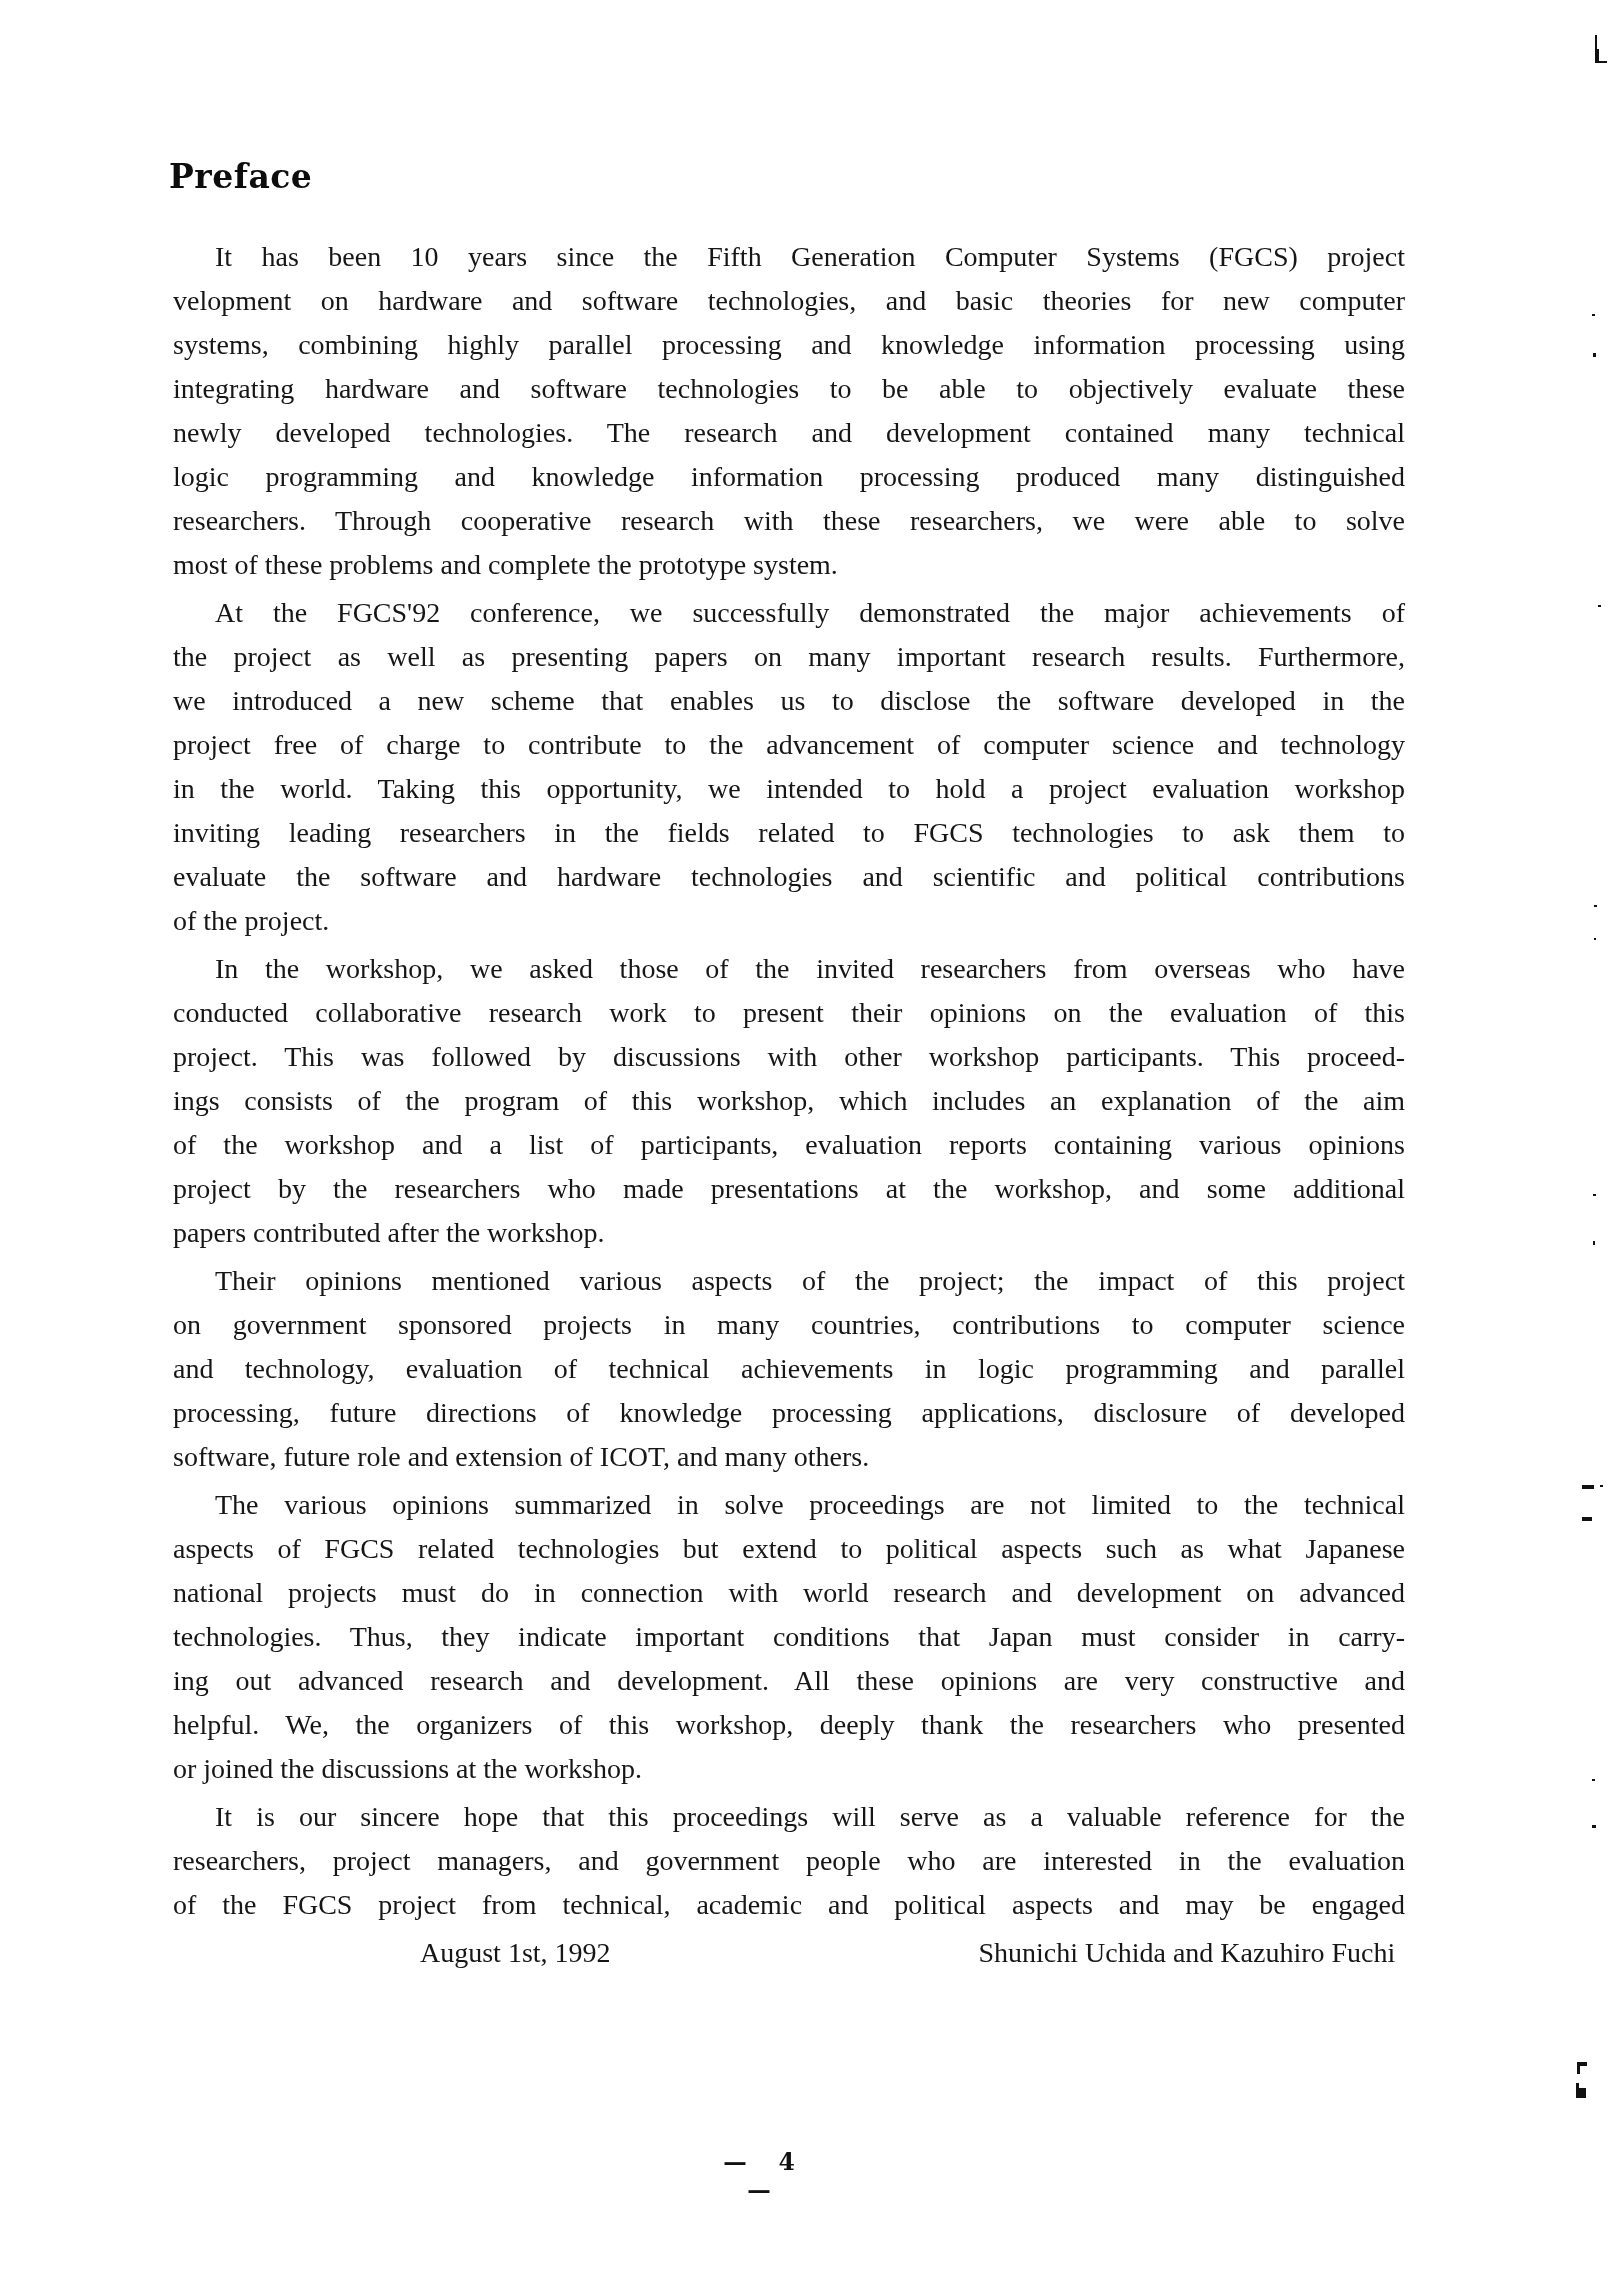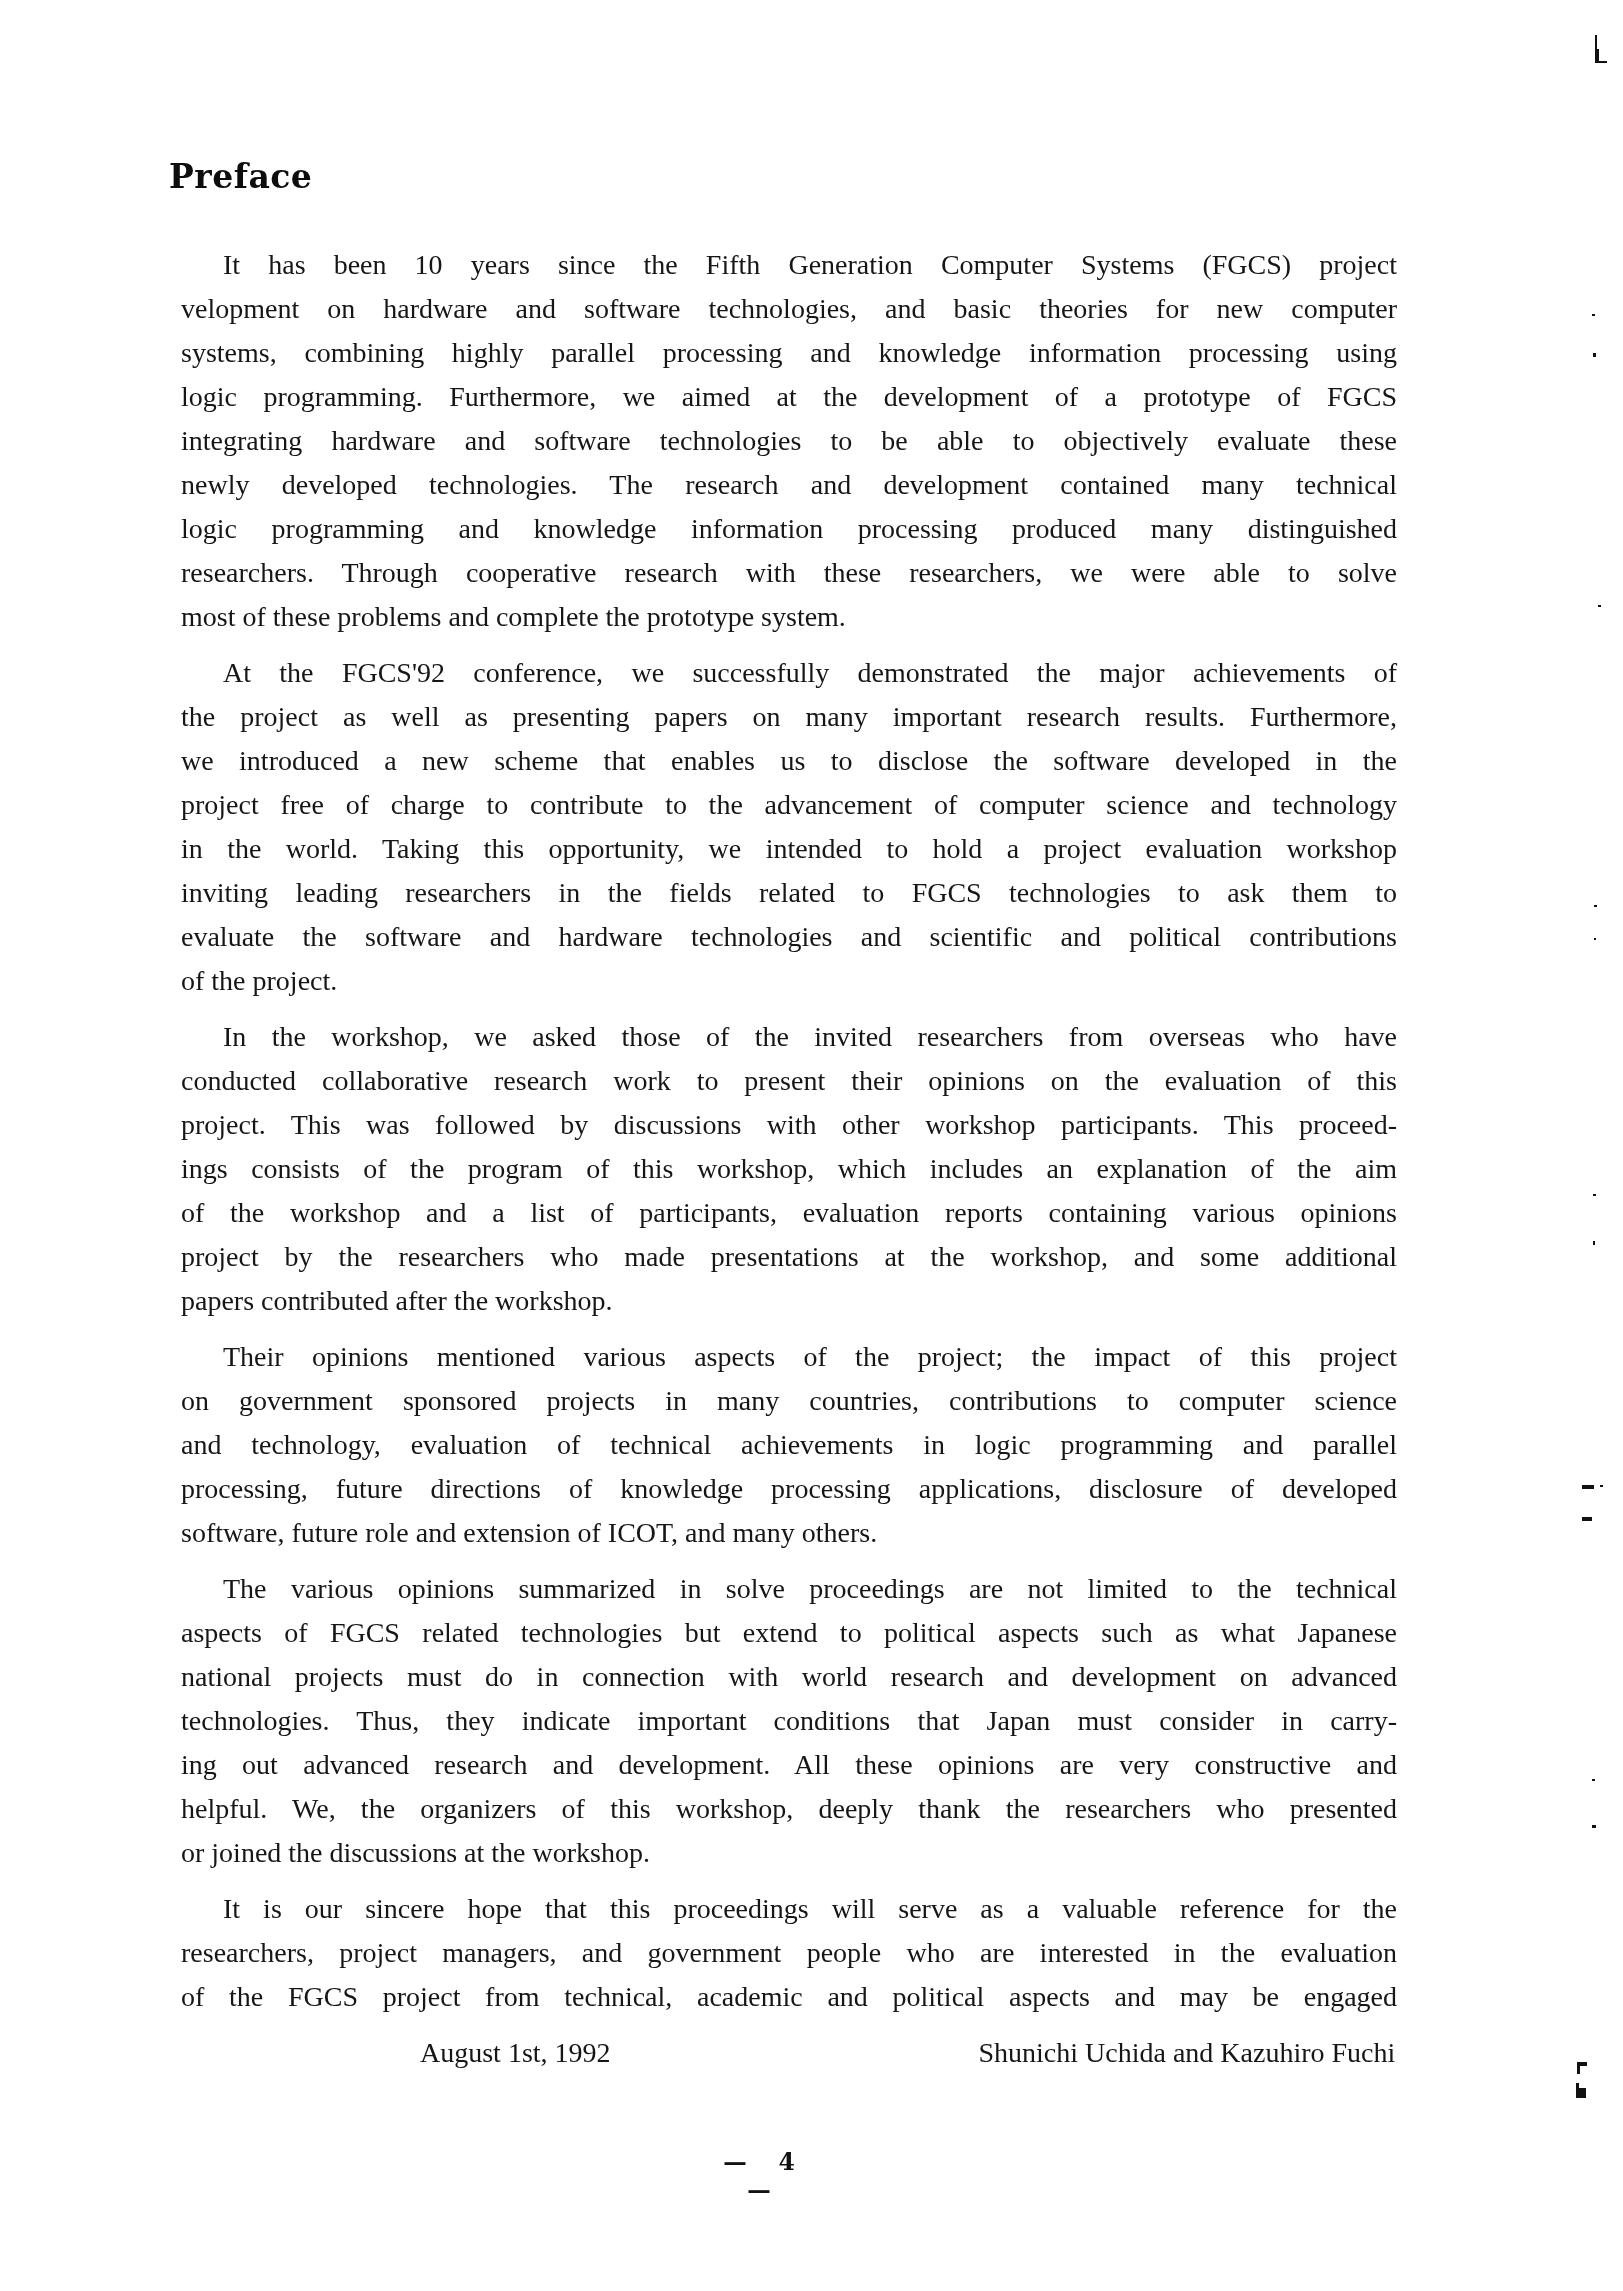--- a/index.html
+++ b/index.html
@@ -7,21 +7,21 @@
   .page { position: absolute; left: 0; top: 0; width: 1623px; height: 2292px; background: #ffffff; color: #111111; }
   .title {
     position: absolute; left: 169px; top: 157px;
     font-family: "DejaVu Serif", serif; font-weight: bold; font-size: 33px; letter-spacing: 0.5px;
     color: #0d0d0d;
   }
   .body {
     position: absolute; left: 169px; top: 231px; width: 1240px;
     font-family: "Liberation Serif", serif; font-size: 28px; color: #161616;
   }
-  .para { margin: 12px; }
+  .para { margin: 4px; }
   .line {
     display: block; height: 44px; line-height: 44px;
     text-align: justify; text-align-last: justify; white-space: nowrap; overflow: visible;
   }
   .line > span { white-space: normal; }
   .line.last { text-align-last: left; }
   .line.indent { padding-left: 42px; }
   .sig { position: relative; height: 44px; line-height: 44px; }
   .sig-date { position: absolute; left: 251px; top: 0; }
   .sig-names { position: absolute; right: 13.7px; top: 0; margin-left: 40px; }
@@ -38,21 +38,20 @@
 <div class="page">
 
   <h1 class="title" style="margin:0;">Preface</h1>
 
   <div class="body">
 
     <div class="para">
       <span class="line indent"><span>It has been 10 years since the Fifth Generation Computer Systems (FGCS) project</span></span>
       <span class="line"><span>velopment on hardware and software technologies, and basic theories for new computer</span></span>
       <span class="line"><span>systems, combining highly parallel processing and knowledge information processing using</span></span>
-      <span class="line"><span>logic programming. Furthermore, we aimed at the development of a prototype of FGCS</span></span>
       <span class="line"><span>integrating hardware and software technologies to be able to objectively evaluate these</span></span>
       <span class="line"><span>newly developed technologies. The research and development contained many technical</span></span>
       <span class="line"><span>logic programming and knowledge information processing produced many distinguished</span></span>
       <span class="line"><span>researchers. Through cooperative research with these researchers, we were able to solve</span></span>
       <span class="line last"><span>most of these problems and complete the prototype system.</span></span>
     </div>
 
     <div class="para">
       <span class="line indent"><span>At the FGCS'92 conference, we successfully demonstrated the major achievements of</span></span>
       <span class="line"><span>the project as well as presenting papers on many important research results. Furthermore,</span></span>

